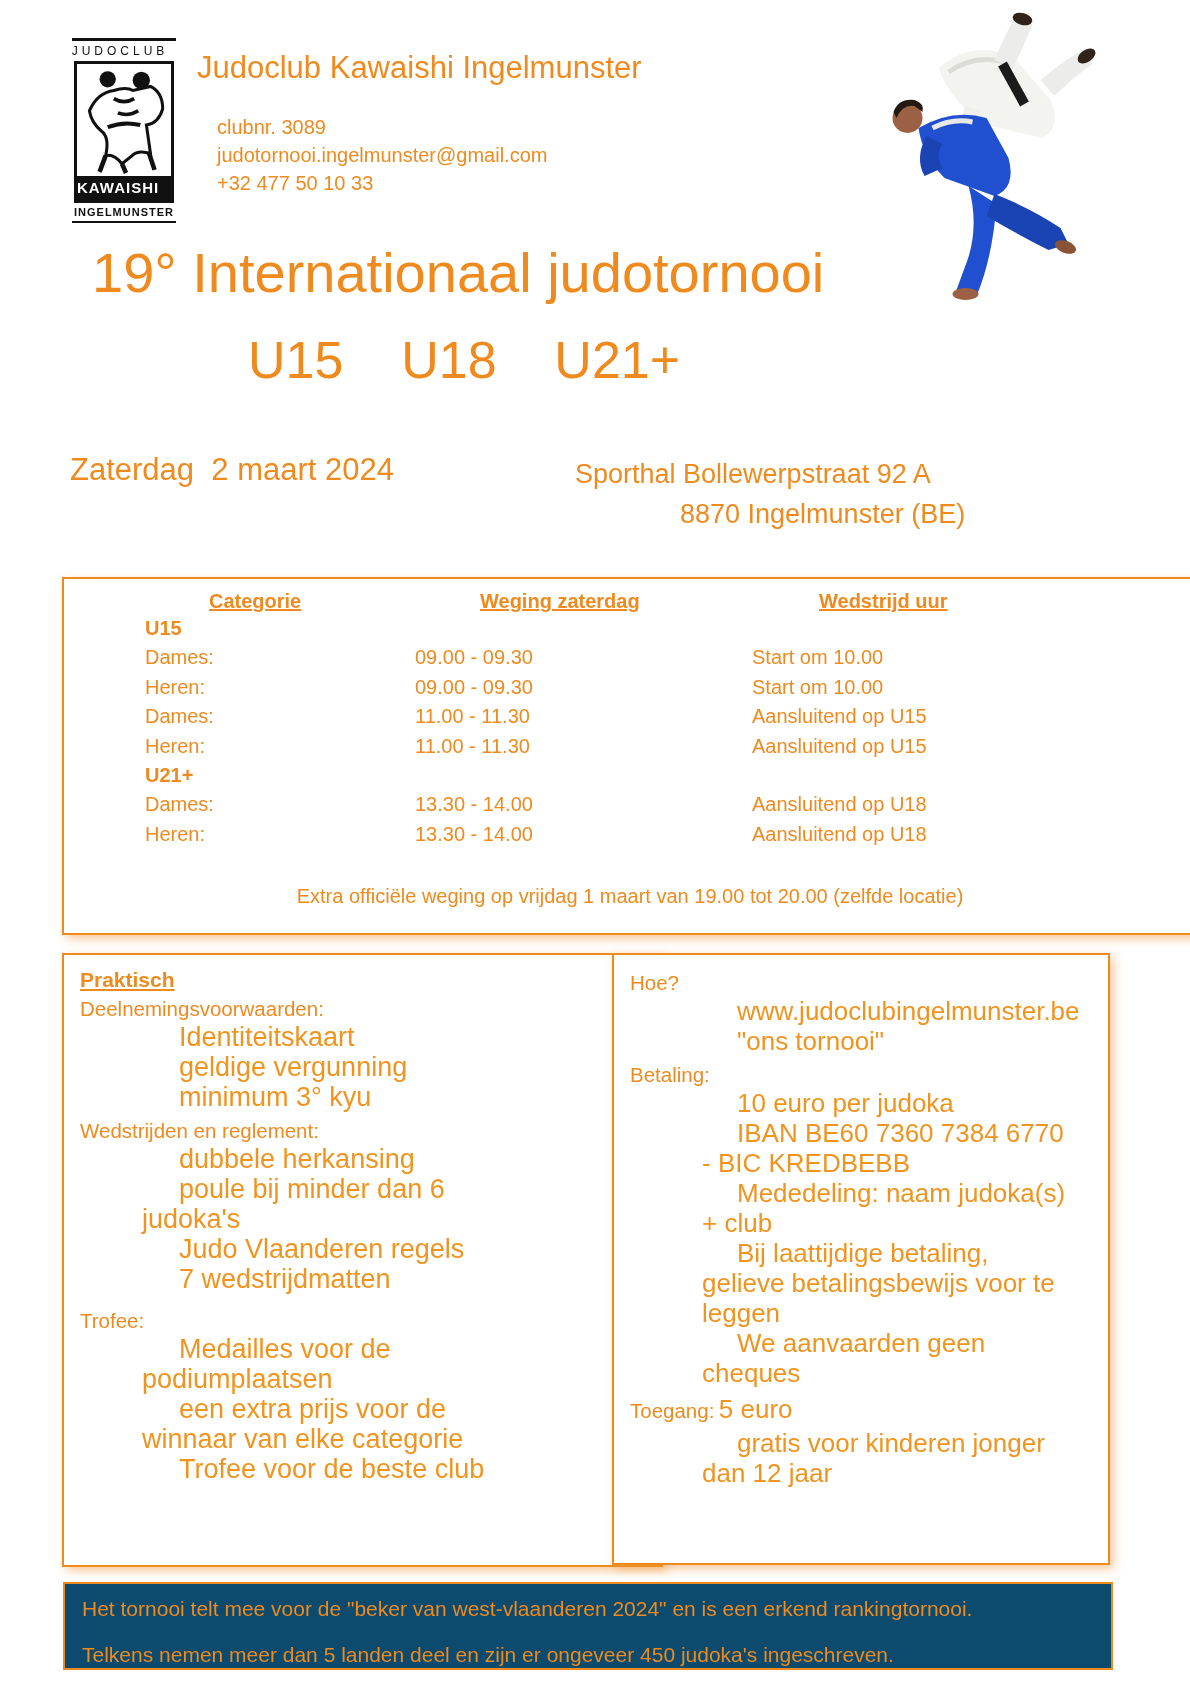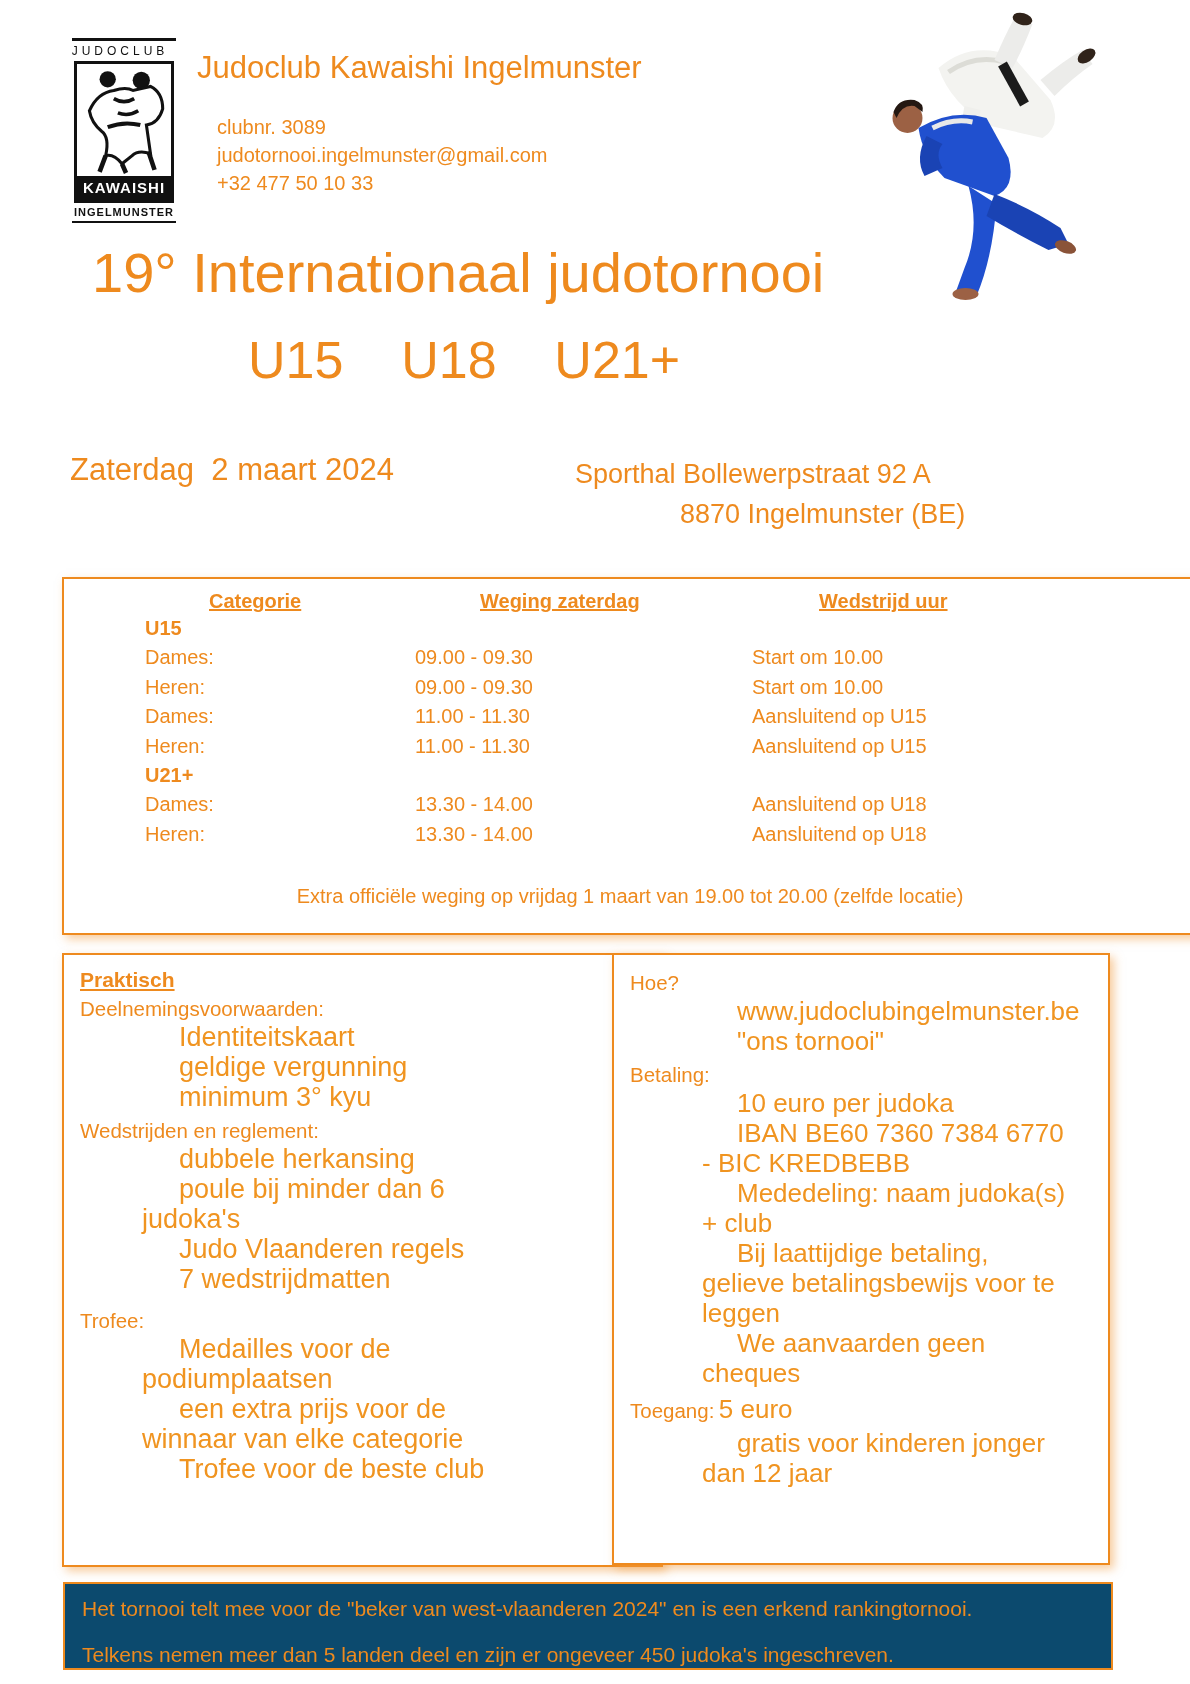--- a/index.html
+++ b/index.html
@@ -11,21 +11,21 @@
   html,body{margin:0;padding:0;background:#ffffff;}
   body{width:1190px;height:1684px;position:relative;font-family:"Liberation Sans",sans-serif;overflow:hidden;}
   .page{position:absolute;left:0;top:0;width:1190px;height:1684px;background:#fff;}
 
   
   .logo{position:absolute;left:68px;top:38px;width:112px;}
   .logo-rule{height:2.5px;background:var(--ink);width:104px;margin:0 auto;}
   .logo-top{font-size:12px;letter-spacing:4px;color:var(--ink);text-align:center;margin:3px 8px 3px 0;font-weight:500;white-space:nowrap;}
   .logo-box{width:100px;margin:0 auto;border:3px solid var(--ink);background:#fff;}
   .logo-box svg{display:block;}
-  .logo-band{background:var(--ink);color:#fff;font-weight:bold;font-size:15px;text-align:center;letter-spacing:1px;padding:3px 0 4px;}
+  .logo-band{background:var(--ink);color:#fff;font-weight:bold;font-size:15px;text-align:left;letter-spacing:1px;padding:3px 0 4px;}
   .logo-bottom{font-size:11px;font-weight:bold;letter-spacing:1px;text-align:center;color:var(--ink);margin:3px 0;white-space:nowrap;}
 
   
   .clubname{position:absolute;left:197px;top:50px;font-size:31px;color:var(--accent);}
   .contact{position:absolute;left:217px;top:113px;font-size:20px;line-height:28px;color:var(--accent);}
 
   
   .judo-photo{position:absolute;left:850px;top:6px;}
 
   

